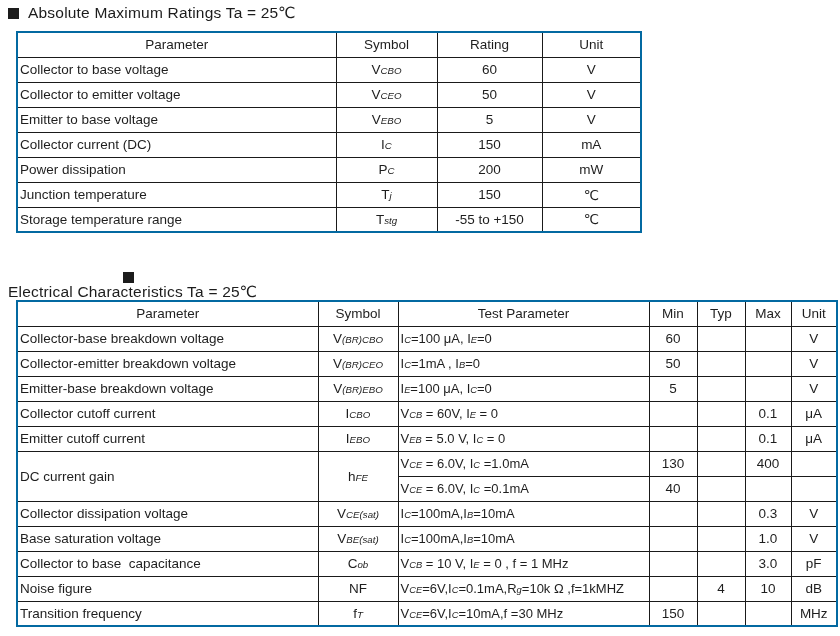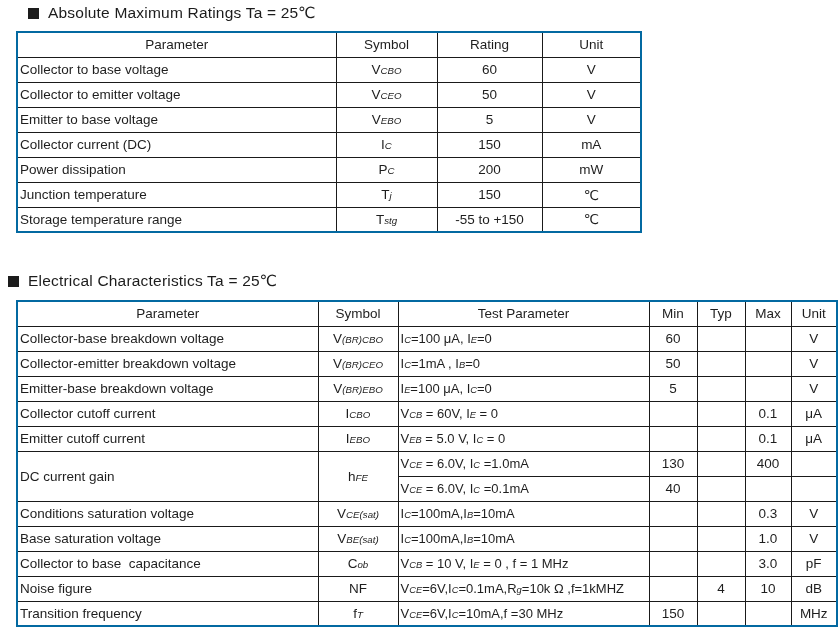--- a/index.html
+++ b/index.html
@@ -21,22 +21,22 @@
     letter-spacing:0.2px;
     white-space:pre;
   }
   .sec-title .bullet {
     display:inline-block;
     width:11px; height:11px;
     background:#1c1c1c;
     margin-right:9px;
     flex:0 0 auto;
   }
-  #title1 { top:4px;margin-left:20px; }
-  #title2 { top:272px; }
+  #title1 { top:4px; }
+  #title2 { top:272px;flex-direction:column; }
 
   table.ds {
     position:absolute;
     border-collapse:collapse;
     table-layout:fixed;
     border:2px solid #0369a1;
   }
   #table1 { top:31px;  left:16px; width:624px; }
   #table2 { top:300px; left:16px; width:820px; }
 
@@ -210,21 +210,21 @@
           <td class="center"></td>
         </tr>
         <tr>
           <td class="left cond">V<span class="sb">CE</span> = 6.0V, I<span class="sb">C</span> =0.1mA</td>
           <td class="center">40</td>
           <td class="center"></td>
           <td class="center"></td>
           <td class="center"></td>
         </tr>
         <tr>
-          <td class="left">Conditions saturation voltage</td>
+          <td class="left">Collector dissipation voltage</td>
           <td class="center">V<span class="sb">CE(sat)</span></td>
           <td class="left cond">I<span class="sb">C</span>=100mA,I<span class="sb">B</span>=10mA</td>
           <td class="center"></td>
           <td class="center"></td>
           <td class="center">0.3</td>
           <td class="center">V</td>
         </tr>
         <tr>
           <td class="left">Base saturation voltage</td>
           <td class="center">V<span class="sb">BE(sat)</span></td>

